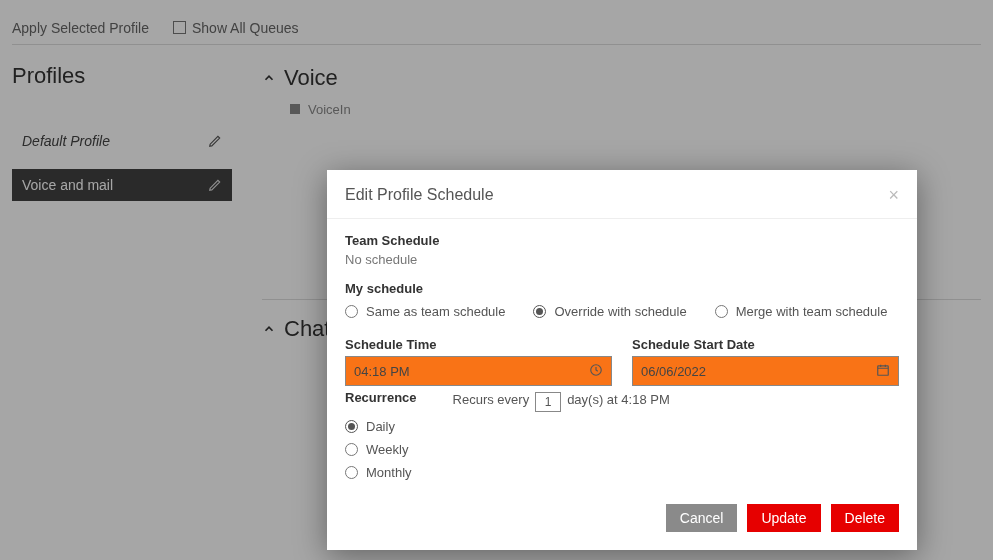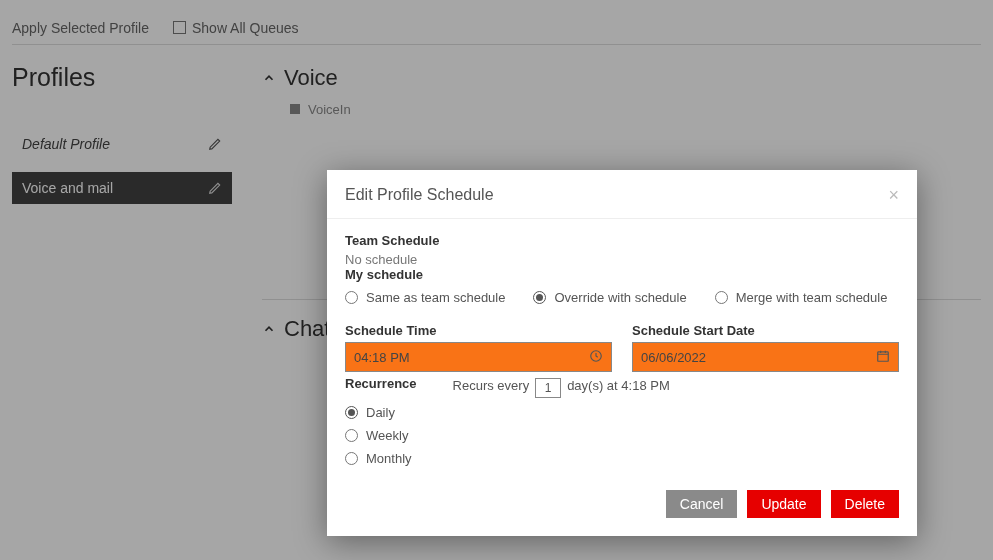--- a/index.html
+++ b/index.html
@@ -9,21 +9,21 @@
   
   .page { width: 993px; height: 560px; position: absolute; top: 0; left: 0; }
   .topbar { display: flex; align-items: center; height: 38px; padding: 17px 12px 0 12px; gap: 24px; }
   .topbar-link { color: #666; font-size: 14px; }
   .checkbox-wrap { display: flex; align-items: center; gap: 6px; color: #666; }
   .chk { width: 13px; height: 13px; border: 1px solid #777; display: inline-block; }
   .hr { border-top: 1px solid #ddd; margin: 6px 12px 0 12px; }
 
   .content { display: flex; padding: 10px 12px 0 12px; }
   .sidebar { width: 220px; }
-  .sidebar h2 { font-weight: 400; font-size: 25px; color: #333; margin: 8px 0 12px 0; }
+  .sidebar h2 { font-weight: 400; font-size: 22px; color: #333; margin: 8px 0 12px 0; }
   .profile-item { display: flex; justify-content: space-between; align-items: center; height: 32px; padding: 0 10px; font-size: 14px; }
   .profile-default { font-style: italic; color: #444; margin-top: 36px; }
   .profile-active { background: #414141; color: #fff; margin-top: 12px; }
   .edit-icn { width: 14px; height: 14px; display: inline-block; }
   .edit-icn svg { width: 14px; height: 14px; }
 
   .main { flex: 1; padding-left: 30px; }
   .section-head { display: flex; align-items: center; gap: 8px; font-size: 22px; color: #333; margin: 10px 0 8px 0; }
   .caret { display: inline-block; }
   .caret svg { width: 14px; height: 14px; }
@@ -38,21 +38,21 @@
   .overlay { position: absolute; inset: 0; background: rgba(0,0,0,0.35); }
 
   
   .modal { position: absolute; left: 327px; top: 170px; width: 590px; background: #fff; box-shadow: 0 6px 30px rgba(0,0,0,.4); }
   .modal-head { display: flex; justify-content: space-between; padding: 16px 18px 14px 18px; border-bottom: 1px solid #eee; }
   .modal-title { font-size: 16px; color: #555; }
   .modal-close { color: #bbb; font-size: 18px; line-height: 1; cursor: pointer; }
 
   .modal-body { padding: 14px 18px 8px 18px; font-size: 13px; color: #444; }
   .label-bold { font-weight: 700; color: #333; margin-bottom: 4px; }
-  .subtext { color: #777; }
+  .subtext { color: #777; margin-bottom: 14px; }
 
   .radio-row { display: flex; gap: 28px; margin: 8px 0 18px 0; align-items: center; flex-wrap: wrap; }
   .radio-opt { display: flex; align-items: center; gap: 8px; color: #555; }
   .r-outer { width: 13px; height: 13px; border: 1px solid #777; border-radius: 50%; display: inline-flex; align-items: center; justify-content: center; }
   .r-outer.sel { border-color: #555; }
   .r-inner { width: 7px; height: 7px; background: #555; border-radius: 50%; }
 
   .field-row { display: flex; gap: 20px; margin-bottom: 4px; }
   .field { flex: 1; display: flex; flex-direction: column; gap: 4px; }
   .field-label { font-weight: 700; font-size: 13px; color: #333; }

